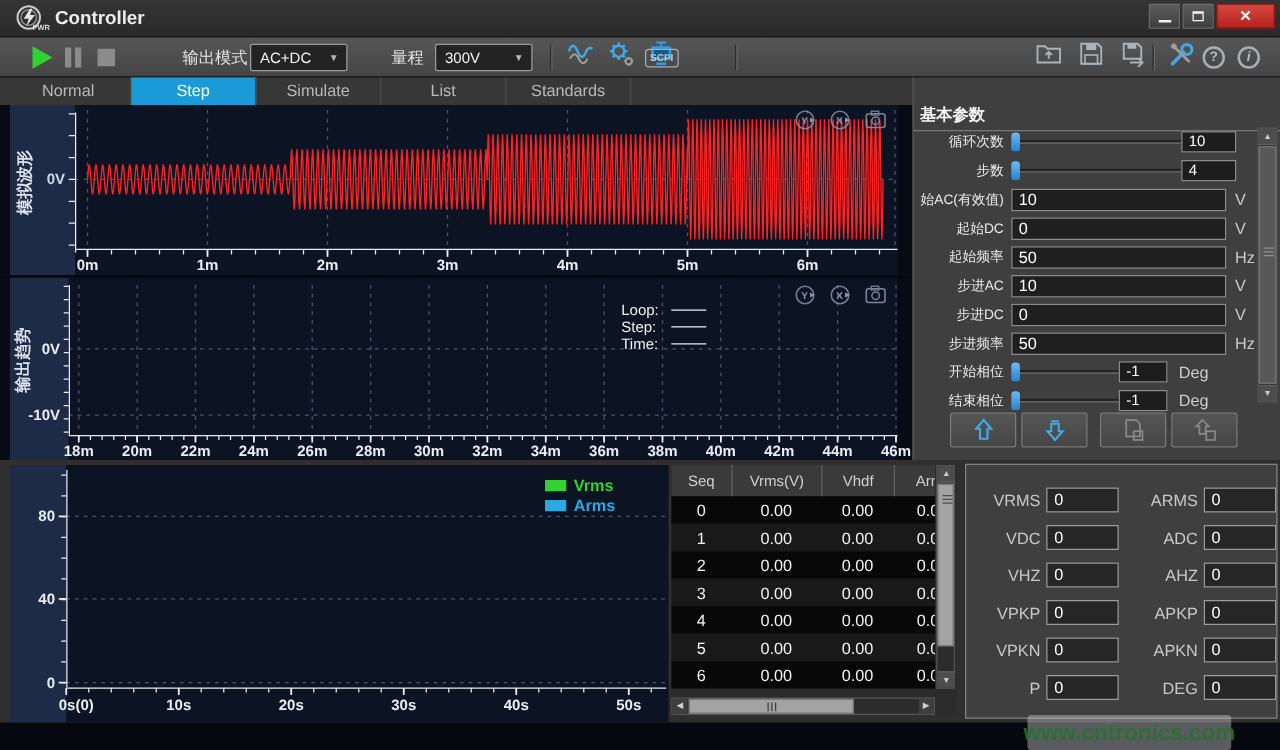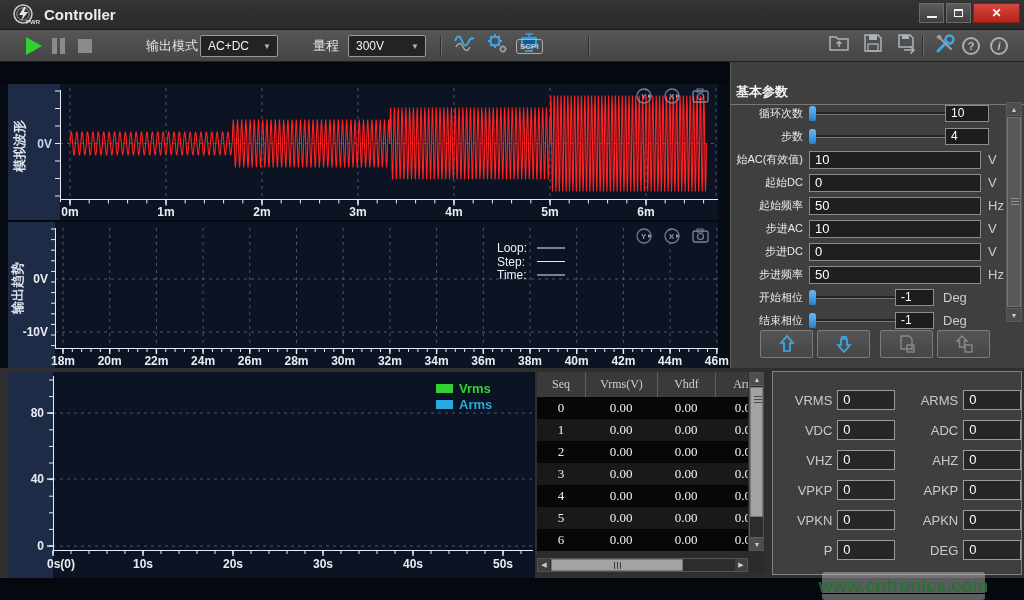--- a/index.html
+++ b/index.html
@@ -83,21 +83,21 @@
   .sbtn.down { bottom:0; border-top:1px solid #5f5f5f; border-bottom:none; }
   #vscroll .handle { position:absolute; left:0; top:14px; width:14px; height:190px; background:#585858; border:1px solid #757575; }
   .grip { position:absolute; left:3px; top:80px; width:8px; }
   .grip div { height:1px; background:#8f8f8f; margin-bottom:2px; }
   
   #bottom { position:absolute; left:0; top:368px; width:1024px; height:210px; background:#2f2f2f; }
   #chart-bot { position:absolute; left:8px; top:4px; }
   
   #seq-table { position:absolute; left:537px; top:4px; width:228px; height:200px; background:#2b2b2b; }
   #tbl-clip { position:absolute; left:0; top:0; width:211px; height:179px; overflow:hidden; }
-  #tbl-inner { width:240px;font-family:Liberation Serif, serif; }
+  #tbl-inner { width:240px; }
   .trow { display:flex; height:22px; }
   .trow.head { height:25px; background:#3a3a3a; }
   .tcell { display:flex; align-items:center; justify-content:center; font-size:13px; color:#f2f2f2; }
   .trow.head .tcell { font-size:12px; color:#cfcfcf; }
   .trow.head .tcell + .tcell { border-left:1px solid #5f5f5f; }
   .trow.odd  { background:#070707; }
   .trow.even { background:#191919; }
   #tbl-vscroll { position:absolute; left:212px; top:0; width:15px; height:179px; background:#2c2c2c; border:1px solid #555; }
   #tbl-vscroll .handle { position:absolute; left:0; top:14px; width:13px; height:130px; background:#a3a3a3; border:1px solid #777; }
   #tbl-vscroll .grip div { background:#4c4c4c; }
@@ -113,21 +113,21 @@
     background:#3f3f3f; border:1px solid #828282; padding-top:13px; }
   .mrow { display:flex; align-items:center; height:30px; }
   .mlabel { width:62px; text-align:right; font-size:13px; color:#c9c9c9; margin-right:5px; }
   .mlabel.second { width:66px; }
   .mbox { width:60px; height:20px; background:#262626; border:1px solid #9b9b9b; color:#fff;
     font-size:13px; line-height:18px; padding-left:5px; }
   
   #statusbar { position:absolute; left:0; top:578px; width:1024px; height:22px; background:#3b3b3b; border-top:1px solid #242424; }
   #status-device { position:absolute; right:16px; top:4px; font-size:12px; color:#d6d6d6; }
   #watermark { position:absolute; left:822px; top:572px; width:163px; height:28px; border-radius:3px;
-    background:rgba(195,195,195,0.45); display:flex; align-items:center; justify-content:center; z-index:5;text-decoration:underline; }
+    background:rgba(195,195,195,0.45); display:flex; align-items:center; justify-content:center; z-index:5; }
   #watermark span { font-size:18px; font-weight:bold; color:rgba(35,115,45,0.88); }
   svg text { font-family:"Liberation Sans", sans-serif; }
 </style>
 </head>
 <body>
 
 <div id="app">
 
   <div id="titlebar">
     <svg id="logo" viewBox="0 0 34 24">
@@ -247,20 +247,27 @@
           <span>?</span>
         </div>
     </div>
     <div class="tb" style="left:990px">
       <div class="circ-icon">
           <span style="font-style:italic">i</span>
         </div>
     </div>
   </div>
 
+  <div id="tabbar">
+      <div class="tab">Normal</div>
+      <div class="tab active">Step</div>
+      <div class="tab">Simulate</div>
+      <div class="tab">List</div>
+      <div class="tab">Standards</div>
+    </div>
 
   <div id="left-charts">
     <svg id="chart-top" width="730" height="136">
         <rect x="0" y="0" width="730" height="136" fill="#070b14"></rect>
         <rect x="8" y="0" width="52" height="136" fill="#1e2b46"></rect>
         <rect x="60" y="0" width="658" height="136" fill="#0c1423"></rect>
         <line x1="70" y1="4" x2="70" y2="112" stroke="#4a5570" stroke-width="1" stroke-dasharray="3 4"></line>
         <line x1="166" y1="4" x2="166" y2="112" stroke="#4a5570" stroke-width="1" stroke-dasharray="3 4"></line>
         <line x1="262" y1="4" x2="262" y2="112" stroke="#4a5570" stroke-width="1" stroke-dasharray="3 4"></line>
         <line x1="358" y1="4" x2="358" y2="112" stroke="#4a5570" stroke-width="1" stroke-dasharray="3 4"></line>

